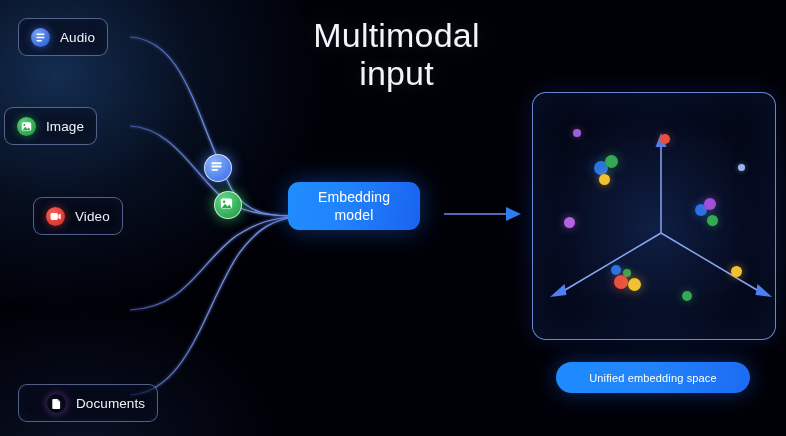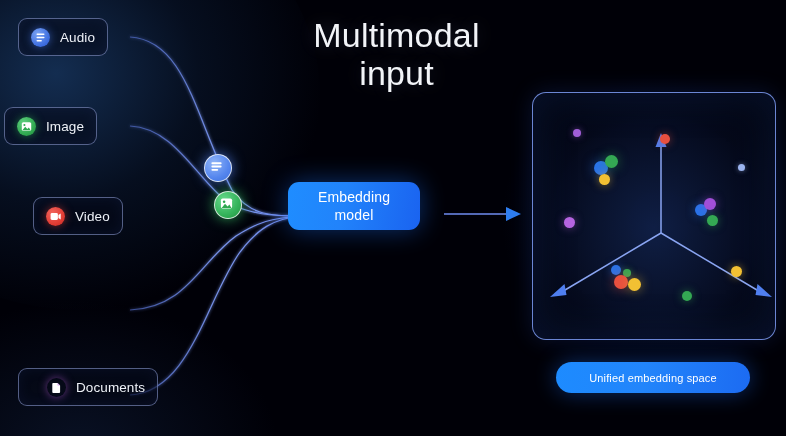--- a/index.html
+++ b/index.html
@@ -182,21 +182,21 @@
     <span class="ic ic-video">
       <svg width="19" height="19" viewBox="0 0 19 19">
         <rect x="4.6" y="6.1" width="7.3" height="6.8" rx="1.4" fill="#fff"></rect>
         <path d="M12.4 8.1 L14.7 6.4 L14.7 12.6 L12.4 10.9 Z" fill="#fff"></path>
       </svg>
     </span>
     <span class="label">Video</span>
   </div>
 
 
-  <div class="chip" style="left:18px;top:368px;padding-left:28px;">
+  <div class="chip" style="left:18px;top:384px;padding-left:28px;">
     <span class="ic ic-docs">
       <svg width="19" height="19" viewBox="0 0 19 19">
         <path d="M6.2 4.9 h4.3 l2.6 2.6 v6.6 a.9.9 0 0 1 -.9 .9 h-6 a.9.9 0 0 1 -.9 -.9 v-8.3 a.9.9 0 0 1 .9 -.9 z" fill="#fff"></path>
         <path d="M10.5 4.9 l2.6 2.6 h-2.6 z" fill="#d7a9f0"></path>
       </svg>
     </span>
     <span class="label">Documents</span>
   </div>
 
   <div class="node node-text" style="left:204px;top:154px;">

